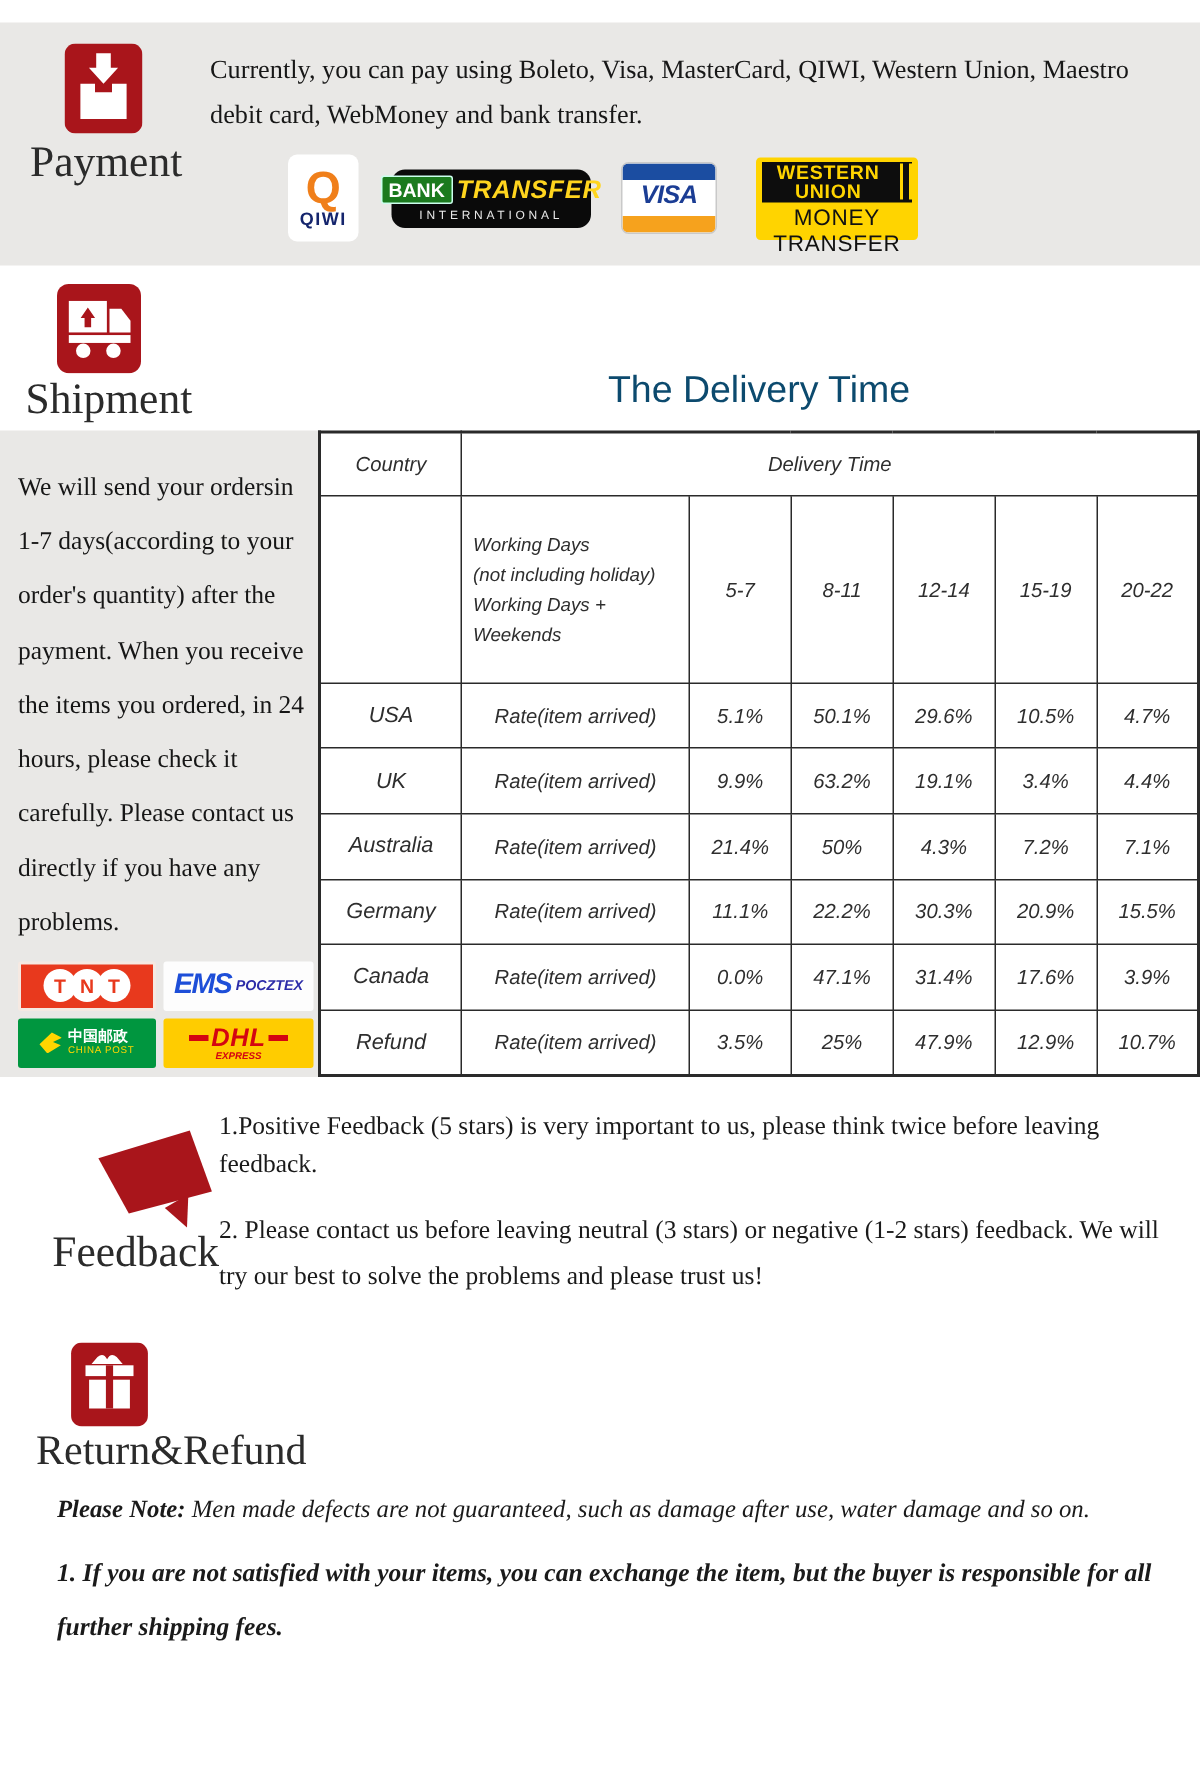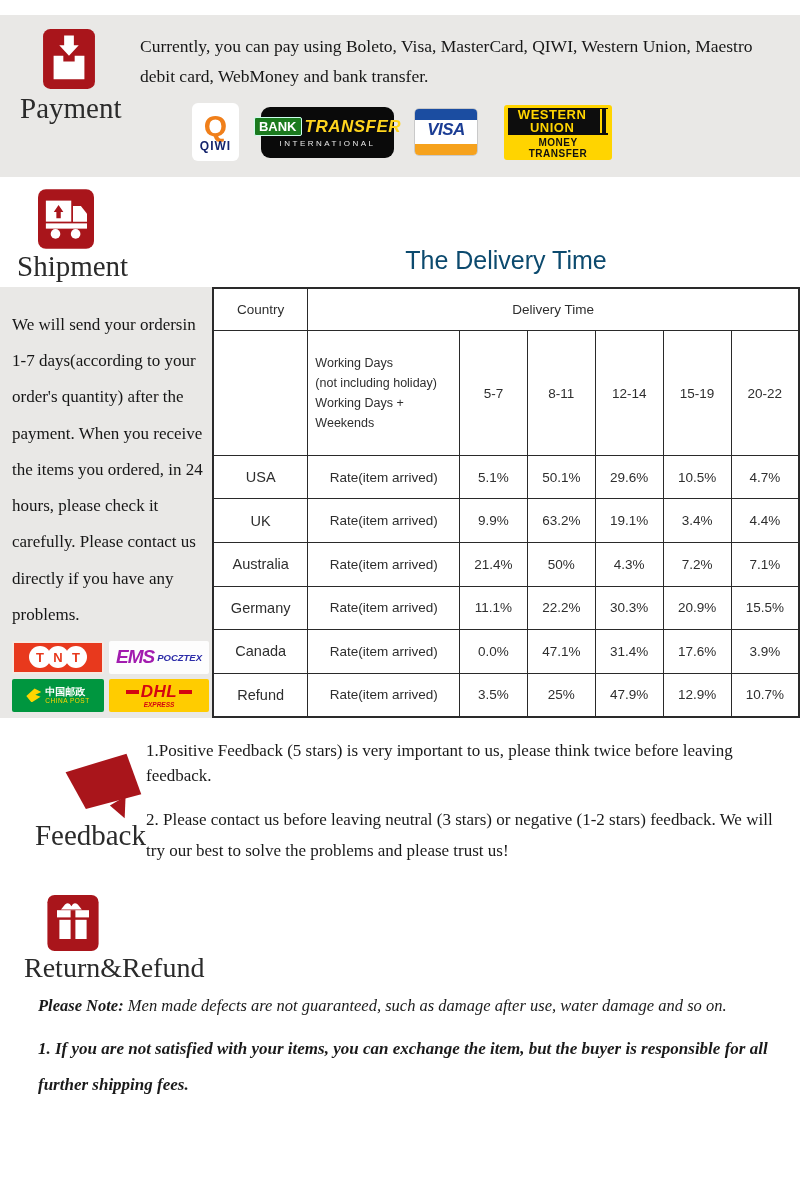--- a/index.html
+++ b/index.html
@@ -40,21 +40,21 @@
   
   .qiwi {
     width: 47px; height: 58px; background: #fff; border-radius: 6px;
     display: flex; flex-direction: column; align-items: center; justify-content: center;
     font-family: "Liberation Sans", sans-serif;
   }
   .qiwi .q { color: #f07f1a; font-size: 30px; font-weight: bold; line-height: 0.9; }
   .qiwi .t { color: #15256d; font-size: 12px; font-weight: bold; letter-spacing: 1px; }
 
   .bankt {
-    width: 133px; height: 51px; background: #0a0a0a; border-radius: 9px;
+    width: 133px; height: 39px; background: #0a0a0a; border-radius: 9px;
     display: flex; flex-direction: column; align-items: center; justify-content: center;
     margin-left: 22px; font-family: "Liberation Sans", sans-serif;
   }
   .bankt .r1 { display: flex; align-items: center; }
   .bankt .bank { background: #1b7a1e; color: #fff; font-weight: bold; font-size: 13px; padding: 1px 4px; border: 1px solid #cfe; border-radius: 2px; }
   .bankt .transfer { color: #ffd51e; font-weight: bold; font-style: italic; font-size: 17px; margin-left: 3px; letter-spacing: 0.5px; }
   .bankt .intl { color: #e8e8e8; font-size: 8px; letter-spacing: 2.5px; margin-top: 2px; }
 
   .visa {
     width: 64px; height: 48px; background: #fff; border-radius: 5px; border: 1px solid #c9c9c9;
@@ -69,21 +69,21 @@
   .wu {
     width: 108px; height: 55px; background: #ffd400; border-radius: 3px; padding: 3px 4px 2px 4px;
     display: flex; flex-direction: column; margin-left: 26px;
     font-family: "Liberation Sans", sans-serif;
   }
   .wu .blk {
     flex: 1; background: #0d0d0d; display: flex; align-items: center; justify-content: center;
   }
   .wu .blk .txt { color: #ffd400; font-weight: bold; font-size: 13px; line-height: 1.05; text-align: center; letter-spacing: 0.5px; }
   .wu .blk .bars { width: 9px; height: 24px; margin-left: 4px; border-left: 2px solid #ffd400; border-right: 2px solid #ffd400; }
-  .wu .mt { color: #111; font-weight: bold; font-size: 10px; text-align: center; padding-top: 2px; letter-spacing: 0.5px; }
+  .wu .mt { color: #111; font-weight: normal; font-size: 15px; text-align: center; padding-top: 2px; letter-spacing: 0.5px; }
 
   
   .ship-head { display: flex; margin-top: 10px; }
   .ship-head-left { width: 212px; flex: none; }
   .ship-head-left .icon-red-sq { margin: 2px 0 2px 38px; }
   .ship-head-left .sec-label { margin-left: 17px; }
   .ship-head-right { flex: 1; display: flex; align-items: flex-end; justify-content: center; }
   .dt-title { font-family: "Liberation Sans", sans-serif; font-size: 25px; color: #0c4a6e; padding-bottom: 8px; }
 
   .ship-body { display: flex; margin-top: 4px; }
@@ -91,35 +91,35 @@
   .ship-note { font-size: 17px; line-height: 2.13; color: #161616; }
   .carrier-grid { display: grid; grid-template-columns: 92px 100px; gap: 5px; margin-top: 8px; font-family: "Liberation Sans", sans-serif; }
   .carrier { height: 33px; display: flex; align-items: center; justify-content: center; border-radius: 2px; }
   .tnt { background: #e8391d; border: 2px solid #f5e9e2; }
   .tnt .c {
     width: 22px; height: 22px; background: #fff; border-radius: 50%;
     display: flex; align-items: center; justify-content: center;
     color: #e8391d; font-weight: bold; font-size: 13px; margin: 0 -2px;
   }
   .ems { background: #fdfdfd; }
-  .ems .big { color: #a21caf; font-weight: bold; font-style: italic; font-size: 19px; letter-spacing: -1px; }
+  .ems .big { color: #1d4ed8; font-weight: bold; font-style: italic; font-size: 19px; letter-spacing: -1px; }
   .ems .small { color: #2c2ca8; font-weight: bold; font-style: italic; font-size: 9.5px; margin-left: 3px; }
   .cpost { background: #00963f; }
   .cpost .emblem { width: 15px; height: 14px; background: #ffd600; clip-path: polygon(0 55%, 55% 0, 100% 25%, 60% 45%, 95% 60%, 35% 100%); margin-right: 4px; }
   .cpost .cn { color: #fff; font-size: 10px; font-weight: bold; line-height: 1.1; }
   .cpost .en { color: #ffd600; font-size: 6.5px; letter-spacing: 0.5px; }
   .dhl { background: #ffcc00; flex-direction: column; }
   .dhl .row { display: flex; align-items: center; }
   .dhl .dash { width: 13px; height: 4px; background: #d40511; margin: 0 2px; }
   .dhl .big { color: #d40511; font-weight: bold; font-style: italic; font-size: 17px; letter-spacing: 0.5px; }
   .dhl .small { color: #d40511; font-style: italic; font-size: 6.5px; font-weight: bold; margin-top: -1px; }
 
   
   .dtable { flex: 1; border-collapse: collapse; background: #fff; font-family: "Liberation Sans", sans-serif; color: #2e2e2e; table-layout: fixed; border: 2px solid #2a2a2a; }
-  .dtable td { border: 1.5px solid #2a2a2a; text-align: center; vertical-align: middle; font-size: 13.5px; padding: 0; }
+  .dtable td { border: 1.5px solid #2a2a2a; text-align: center; vertical-align: middle; font-size: 13.5px; padding: 0; font-style: italic; }
   .dtable .r-head1 td { height: 30px; }
   .dtable .r-head2 td { height: 65px; }
   .dtable .r-data td { height: 30.5px; }
   .dtable .wd-cell { text-align: left; padding: 3px 4px 3px 7px; font-size: 12.5px; line-height: 1.6; }
   .dtable .country { font-size: 14.5px; }
   .col-country { width: 95px; } .col-rate { width: 152px; } .col-day { width: 68px; }
 
   
   .fb { display: flex; margin-top: 20px; min-height: 118px; }
   .fb-left { width: 146px; flex: none; position: relative; }

